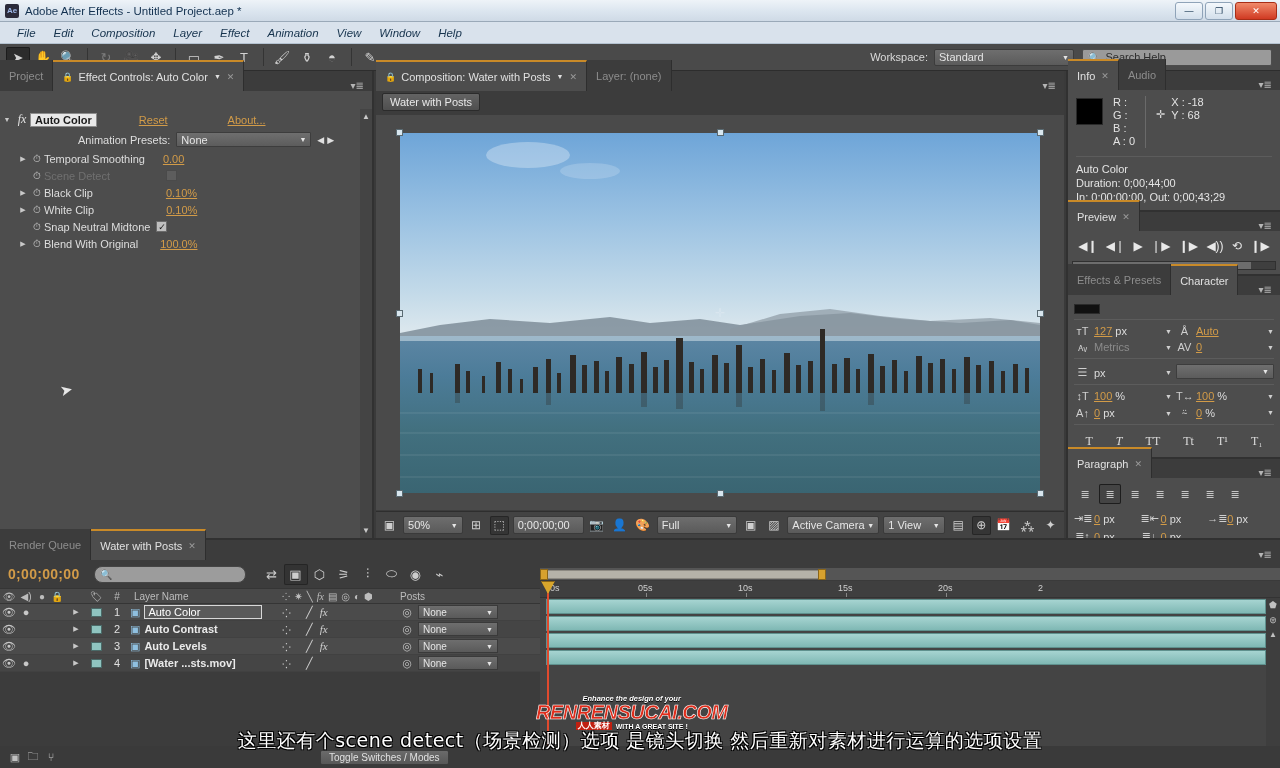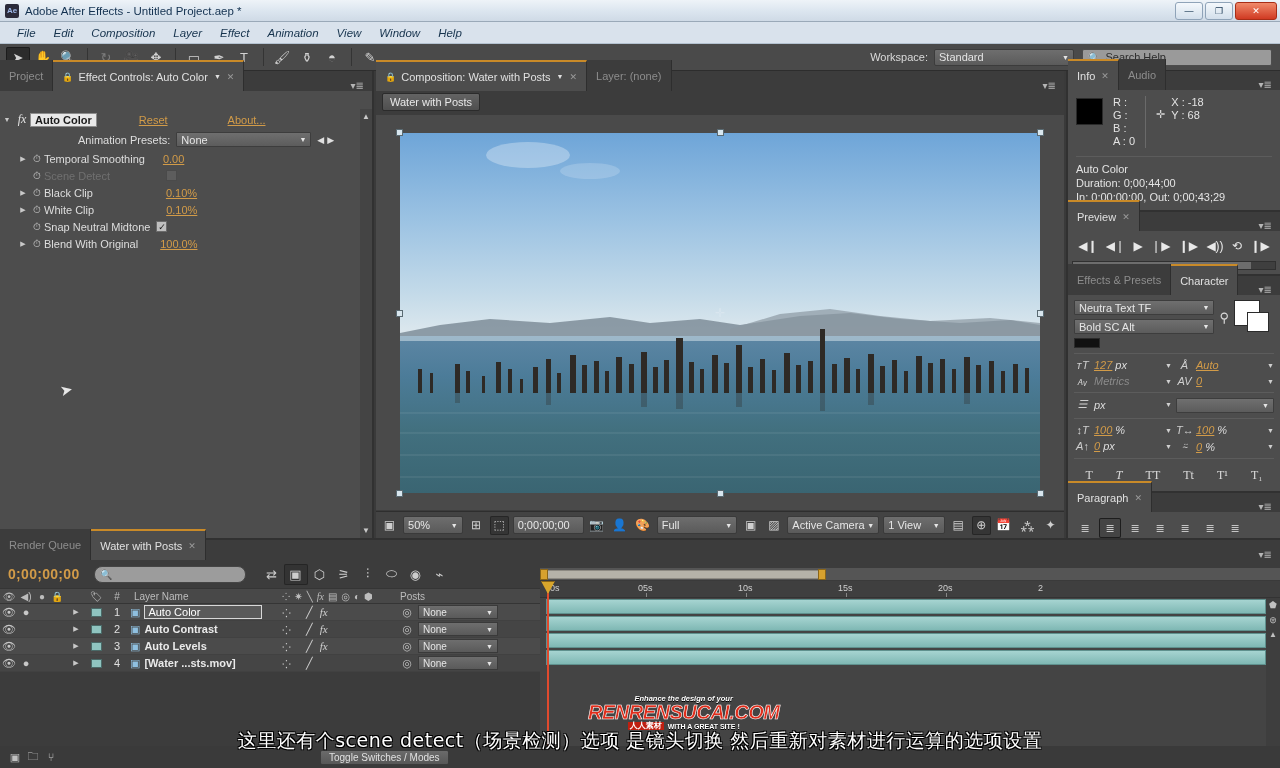--- a/index.html
+++ b/index.html
@@ -203,21 +203,21 @@
   #info-meta { margin-top: 8px; border-top: 1px solid #5c5c5c; padding-top: 5px; }
   #info-meta div { line-height: 14px; color: #e3e3e3; }
   #preview-body { height: 30px; display: flex; align-items: center;
     justify-content: space-around; padding: 0 6px; }
   .pv-btn { color: #e8e8e8; font-size: 12px; }
   #preview-bar { height: 9px; background: #3f3f3f; margin: 0 4px 4px;
     border: 1px solid #303030; }
   #preview-bar i { display: block; height: 100%; width: 88%;
     background: #6d6d6d; }
   #char-body { padding: 5px 6px 8px; }
-  .ch-row { display: flex; align-items: flex-start; margin-bottom: 4px; gap: 4px; font-style: italic; }
+  .ch-row { display: flex; align-items: flex-end; margin-bottom: 4px; gap: 4px; }
   .ch-half { display: flex; align-items: center; width: 50%; gap: 3px; }
   .ch-ico { width: 17px; text-align: center; color: #cfcfcf; font-size: 11px; }
   .ch-val { color: #d29b48; text-decoration: underline; font-size: 11px; }
   .ch-val.dim { color: #8b8b8b; text-decoration: none; }
   .ch-unit { color: #dcdcdc; font-size: 11px; }
   .ch-arw { margin-left: auto; font-size: 7px; color: #d0d0d0; }
   .ch-div { height: 1px; background: #5c5c5c; margin: 5px 0; }
   #ch-fill { position: relative; width: 40px; height: 34px; }
   #ch-fill .sq1 { position: absolute; left: 0; top: 0; width: 26px; height: 26px;
     background: #fff; border: 1px solid #2b2b2b; }
@@ -300,21 +300,21 @@
   }
   
   #subtitle {
     position: absolute; left: 0; right: 0; bottom: 14px;
     text-align: center; font-size: 19px; color: #fff;
     font-family: "DejaVu Sans", sans-serif;
     text-shadow: 1px 1px 0 #000, -1px 1px 0 #000, 1px -1px 0 #000, -1px -1px 0 #000;
     z-index: 40; pointer-events: none; letter-spacing: .5px;
   }
   #watermark {
-    position: absolute; left: 588px; bottom: 38px; z-index: 41;
+    position: absolute; left: 536px; bottom: 38px; z-index: 41;
     text-align: center; pointer-events: none; line-height: 1;
   }
   #watermark .wm-top { font-size: 7.5px; color: #fff; font-style: italic;
     font-weight: bold; text-shadow: 0 1px 0 #000; }
   #watermark .wm-main { font-size: 20px; font-weight: bold; color: #e02d1b;
     -webkit-text-stroke: .6px #fff; font-style: italic; letter-spacing: -.5px; text-align: right; }
   #watermark .wm-bot { display: flex; align-items: center; gap: 4px;
     justify-content: center; }
   #watermark .wm-cn { font-size: 8px; color: #fff; background: #c01f10;
     padding: 0 2px; font-weight: bold; }
@@ -689,37 +689,20 @@
       <div class="rtabs">
         <div class="ptab">
           <span>Effects &amp; Presets</span>
         </div>
         <div class="ptab active">
           <span>Character</span>
         </div>
         <div class="pmenu">▾≣</div>
       </div>
       <div id="char-body">
-        <div style="display:flex;gap:5px">
-          <div style="flex:1">
-            <div class="ae-dropdown" style="width:100%;margin-bottom:4px">
-              <span>Neutra Text TF</span>
-              <span class="arw">▼</span>
-            </div>
-            <div class="ae-dropdown" style="width:100%">
-              <span>Bold SC Alt</span>
-              <span class="arw">▼</span>
-            </div>
-          </div>
-          <div style="display:flex;align-items:center;color:#d8d8d8;font-size:13px">⚲</div>
-          <div id="ch-fill">
-            <div class="sq1"></div>
-            <div class="sq2"></div>
-          </div>
-        </div>
         <div style="display:flex;margin-top:4px">
           <div style="width:26px;height:10px;background:#111;border:1px solid #2b2b2b"></div>
         </div>
         <div class="ch-div"></div>
         <div class="ch-row">
           <div class="ch-half">
             <span class="ch-ico">ᴛT</span>
             <span class="ch-val">127</span>
             <span class="ch-unit">px</span>
             <span class="ch-arw">▼</span>

